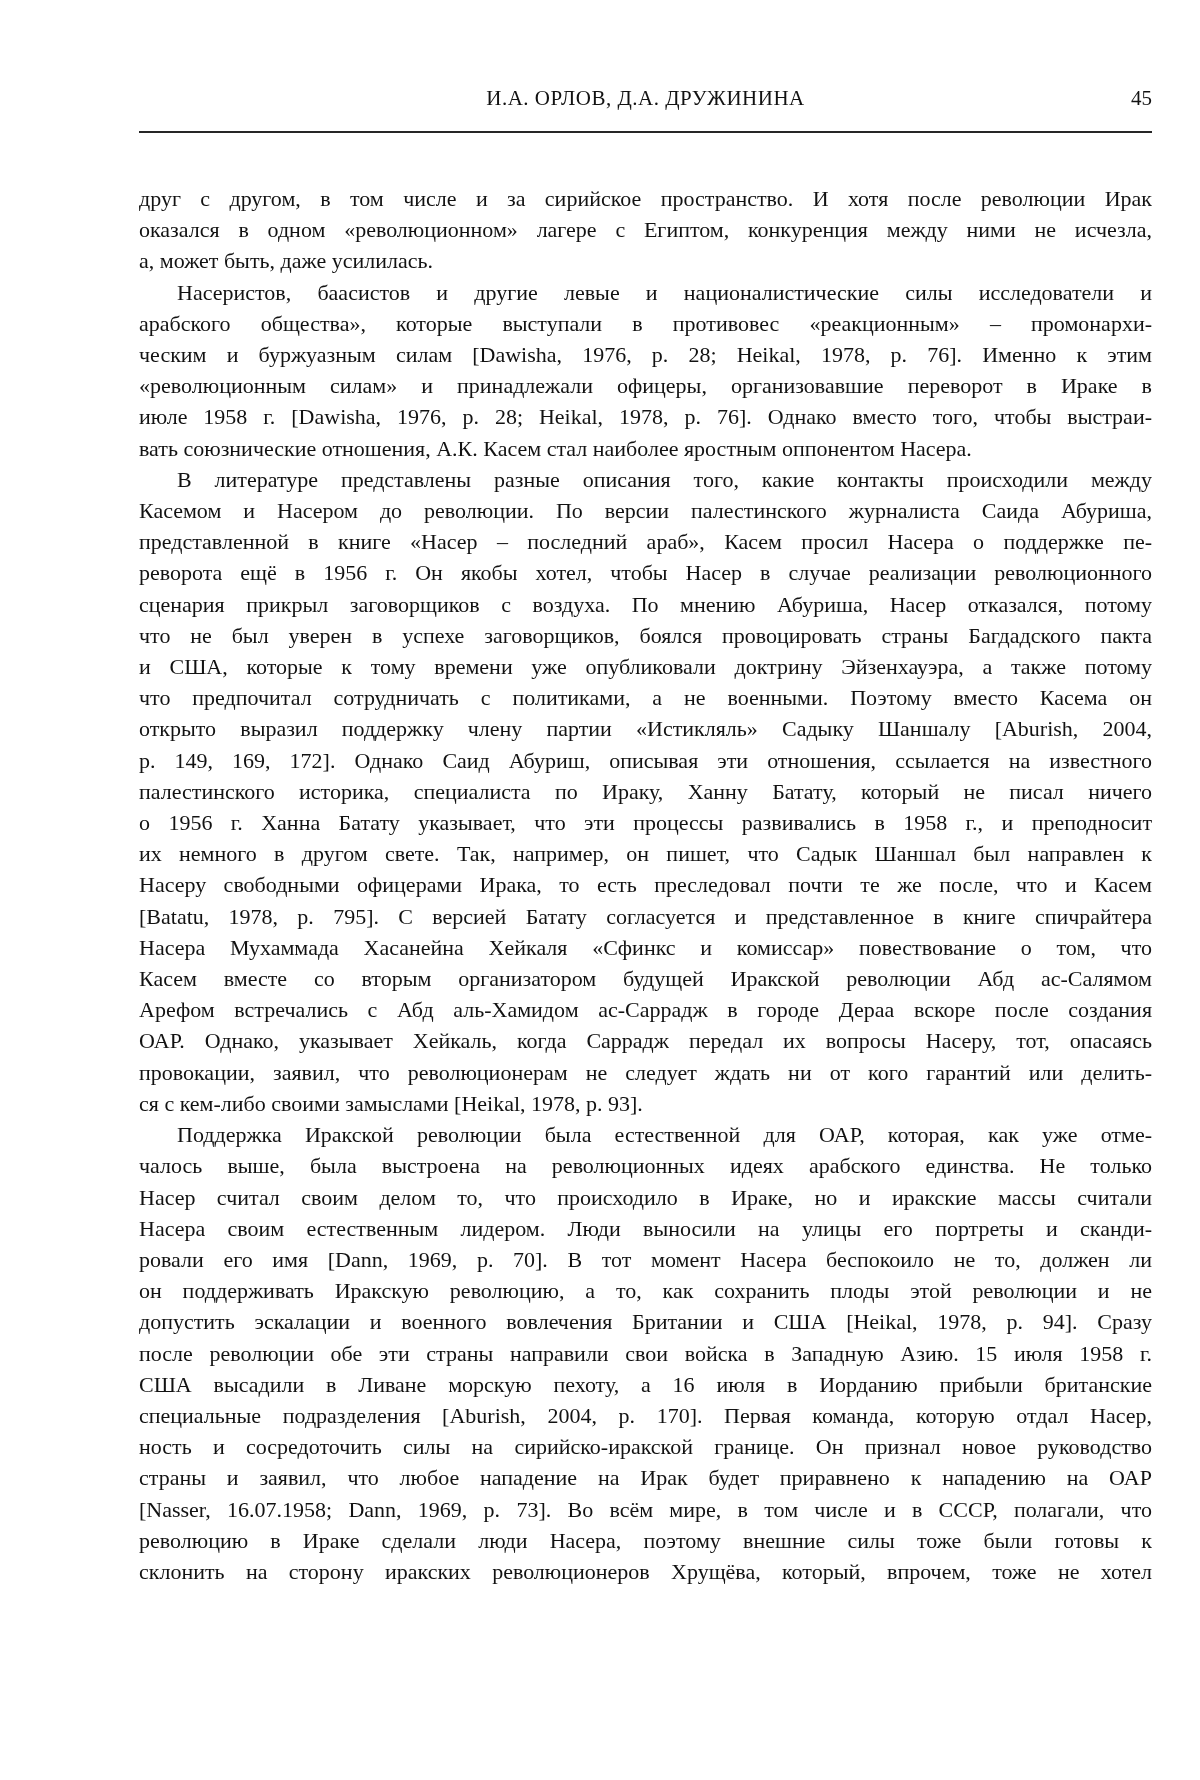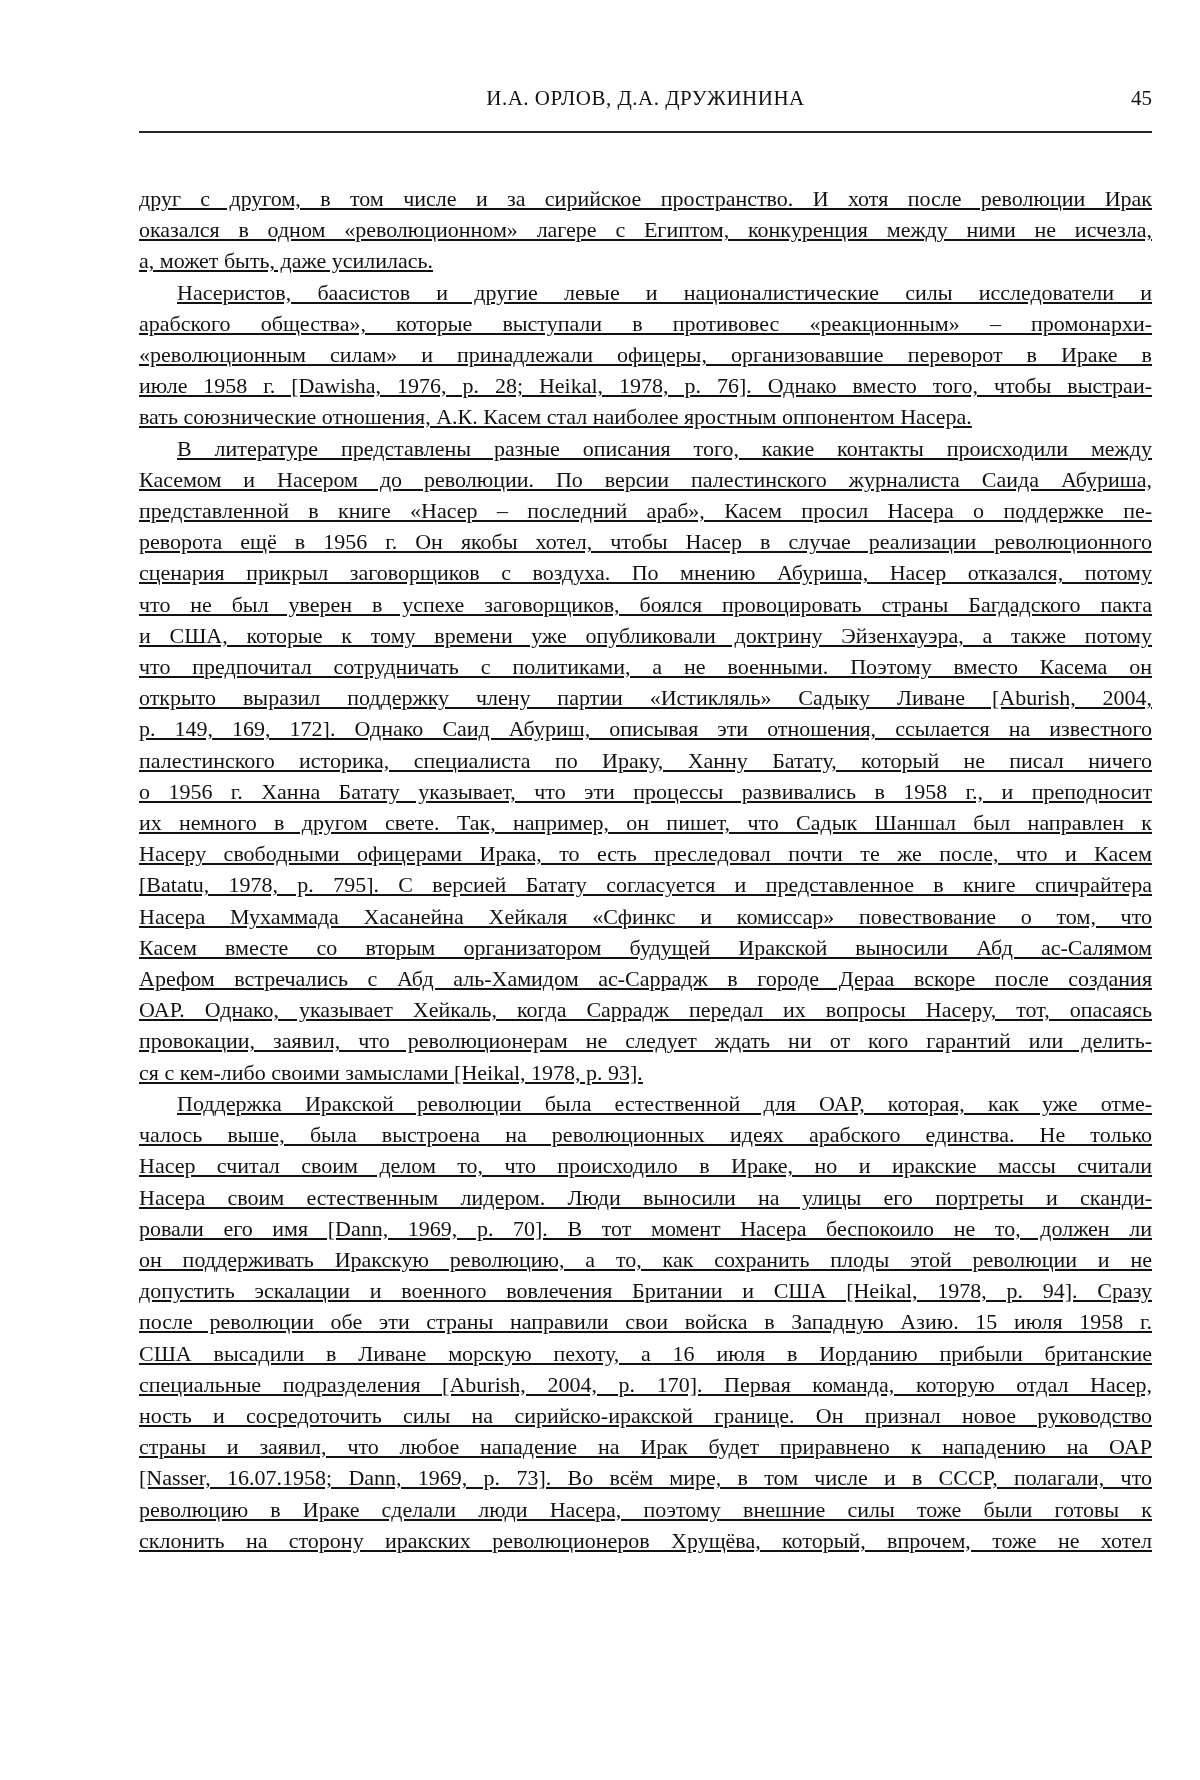--- a/index.html
+++ b/index.html
@@ -50,21 +50,20 @@
     position: absolute;
     top: 183px;
     left: 95px;
     width: 1013px;
     font-size: 22px;
     line-height: 31.2px;
   }
   .paragraph {
     margin: 0;
     padding: 0;
-    text-decoration: underline;
   }
   .line {
     text-align: justify;
     text-align-last: justify;
     white-space: normal;
   }
   .line.endline {
     text-align-last: left;
   }
   .line.indent {
@@ -85,42 +84,43 @@
 
   <div class="page-body">
       <div class="paragraph">
         <div class="line">друг с другом, в том числе и за сирийское пространство. И хотя после революции Ирак</div>
         <div class="line">оказался в одном «революционном» лагере с Египтом, конкуренция между ними не исчезла,</div>
         <div class="line endline">а, может быть, даже усилилась.</div>
       </div>
       <div class="paragraph">
         <div class="line indent">Насеристов, баасистов и другие левые и националистические силы исследователи и</div>
         <div class="line">арабского общества», которые выступали в противовес «реакционным» – промонархи-</div>
+        <div class="line">ческим и буржуазным силам [Dawisha, 1976, p. 28; Heikal, 1978, p. 76]. Именно к этим</div>
         <div class="line">«революционным силам» и принадлежали офицеры, организовавшие переворот в Ираке в</div>
         <div class="line">июле 1958 г. [Dawisha, 1976, p. 28; Heikal, 1978, p. 76]. Однако вместо того, чтобы выстраи-</div>
         <div class="line endline">вать союзнические отношения, А.К. Касем стал наиболее яростным оппонентом Насера.</div>
       </div>
       <div class="paragraph">
         <div class="line indent">В литературе представлены разные описания того, какие контакты происходили между</div>
         <div class="line">Касемом и Насером до революции. По версии палестинского журналиста Саида Абуриша,</div>
         <div class="line">представленной в книге «Насер – последний араб», Касем просил Насера о поддержке пе-</div>
         <div class="line">реворота ещё в 1956 г. Он якобы хотел, чтобы Насер в случае реализации революционного</div>
         <div class="line">сценария прикрыл заговорщиков с воздуха. По мнению Абуриша, Насер отказался, потому</div>
         <div class="line">что не был уверен в успехе заговорщиков, боялся провоцировать страны Багдадского пакта</div>
         <div class="line">и США, которые к тому времени уже опубликовали доктрину Эйзенхауэра, а также потому</div>
         <div class="line">что предпочитал сотрудничать с политиками, а не военными. Поэтому вместо Касема он</div>
-        <div class="line">открыто выразил поддержку члену партии «Истикляль» Садыку Ливане [Aburish, 2004,</div>
+        <div class="line">открыто выразил поддержку члену партии «Истикляль» Садыку Шаншалу [Aburish, 2004,</div>
         <div class="line">p. 149, 169, 172]. Однако Саид Абуриш, описывая эти отношения, ссылается на известного</div>
         <div class="line">палестинского историка, специалиста по Ираку, Ханну Батату, который не писал ничего</div>
         <div class="line">о 1956 г. Ханна Батату указывает, что эти процессы развивались в 1958 г., и преподносит</div>
         <div class="line">их немного в другом свете. Так, например, он пишет, что Садык Шаншал был направлен к</div>
         <div class="line">Насеру свободными офицерами Ирака, то есть преследовал почти те же после, что и Касем</div>
         <div class="line">[Batatu, 1978, p. 795]. С версией Батату согласуется и представленное в книге спичрайтера</div>
         <div class="line">Насера Мухаммада Хасанейна Хейкаля «Сфинкс и комиссар» повествование о том, что</div>
-        <div class="line">Касем вместе со вторым организатором будущей Иракской выносили Абд ас-Салямом</div>
+        <div class="line">Касем вместе со вторым организатором будущей Иракской революции Абд ас-Салямом</div>
         <div class="line">Арефом встречались с Абд аль-Хамидом ас-Саррадж в городе Дераа вскоре после создания</div>
         <div class="line">ОАР. Однако, указывает Хейкаль, когда Саррадж передал их вопросы Насеру, тот, опасаясь</div>
         <div class="line">провокации, заявил, что революционерам не следует ждать ни от кого гарантий или делить-</div>
         <div class="line endline">ся с кем-либо своими замыслами [Heikal, 1978, p. 93].</div>
       </div>
       <div class="paragraph">
         <div class="line indent">Поддержка Иракской революции была естественной для ОАР, которая, как уже отме-</div>
         <div class="line">чалось выше, была выстроена на революционных идеях арабского единства. Не только</div>
         <div class="line">Насер считал своим делом то, что происходило в Ираке, но и иракские массы считали</div>
         <div class="line">Насера своим естественным лидером. Люди выносили на улицы его портреты и сканди-</div>

